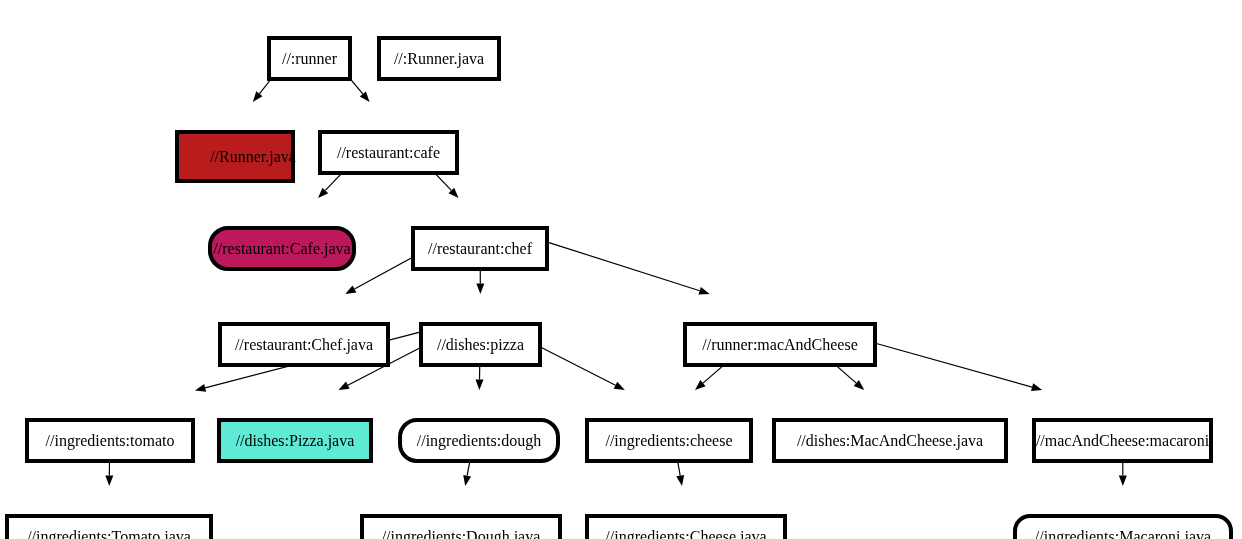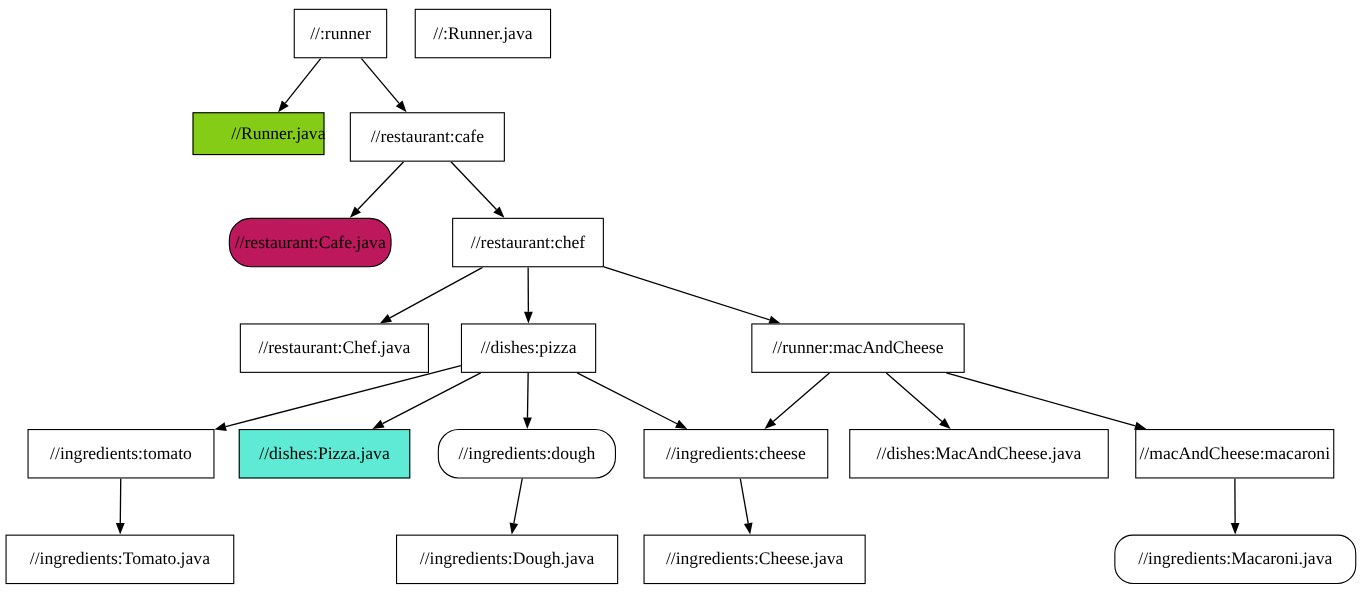--- a/index.html
+++ b/index.html
@@ -12,29 +12,30 @@
     overflow: hidden;
   }
   .edges-layer {
     position: absolute;
     left: 0; top: 0;
     width: 1242px; height: 539px;
   }
   .node {
     position: absolute;
     box-sizing: border-box;
-    border: 1px solid #0369a1;
+    border: 4px solid #0369a1;
     background: #ffffff;
     display: flex;
     align-items: center;
     justify-content: center;
     font-size: 16px;
     line-height: 1;
     color: #000000;
     white-space: nowrap;
+    margin-top: 28px;
   }
 </style>
 </head>
 <body>
 
 <div class="canvas">
   <svg class="edges-layer" id="edges-layer" width="1242" height="539" viewBox="0 0 1242 539" xmlns="http://www.w3.org/2000/svg">
       <line x1="291.66755319148933" y1="53" x2="259.35431128954485" y2="93.77107031923201" stroke="#000000" stroke-width="1.2"></line>
       <polygon points="252.83244680851064,102 256.21948093496655,91.28655051693326 262.48914164412315,96.25559012153076" fill="#000000"></polygon>
       <line x1="328.4095744680851" y1="53" x2="362.8349033716554" y2="93.96178375867859" stroke="#000000" stroke-width="1.2"></line>
@@ -72,21 +73,21 @@
       <line x1="1122.6171875" y1="435" x2="1122.8281257417316" y2="475.5001424124672" stroke="#000000" stroke-width="1.2"></line>
       <polygon points="1122.8828125,486 1118.8281799941,475.52097546323614 1126.828071489363,475.47930936169826" fill="#000000"></polygon>
     </svg>
   <div id="nodes-layer">
       <div class="node" style="left: 267px; top: 8px; width: 85px; height: 45px; border-color: rgb(0, 0, 0); background: rgb(255, 255, 255);">
         <span style="color: rgb(0, 0, 0);">//:runner</span>
       </div>
       <div class="node" style="left: 377px; top: 8px; width: 124px; height: 45px; border-color: rgb(0, 0, 0); background: rgb(255, 255, 255);">
         <span style="color: rgb(0, 0, 0);">//:Runner.java</span>
       </div>
-      <div class="node" style="left: 175px; top: 102px; width: 120px; height: 39px; border-color: rgb(0, 0, 0); background: #84cc16; padding-left: 36px;">
+      <div class="node" style="left: 175px; top: 102px; width: 120px; height: 53px; border-color: rgb(0, 0, 0); background: #b91c1c; padding-left: 36px;">
         <span style="color: rgb(0, 0, 0);">//Runner.java</span>
       </div>
       <div class="node" style="left: 318px; top: 102px; width: 141px; height: 45px; border-color: rgb(0, 0, 0); background: rgb(255, 255, 255);">
         <span style="color: rgb(0, 0, 0);">//restaurant:cafe</span>
       </div>
       <div class="node" style="left: 208px; top: 198px; width: 148px; height: 45px; border-color: rgb(0, 0, 0); background: #be185d; border-radius: 20px;">
         <span style="color: rgb(0, 0, 0);">//restaurant:Cafe.java</span>
       </div>
       <div class="node" style="left: 411px; top: 198px; width: 138px; height: 45px; border-color: rgb(0, 0, 0); background: rgb(255, 255, 255);">
         <span style="color: rgb(0, 0, 0);">//restaurant:chef</span>

